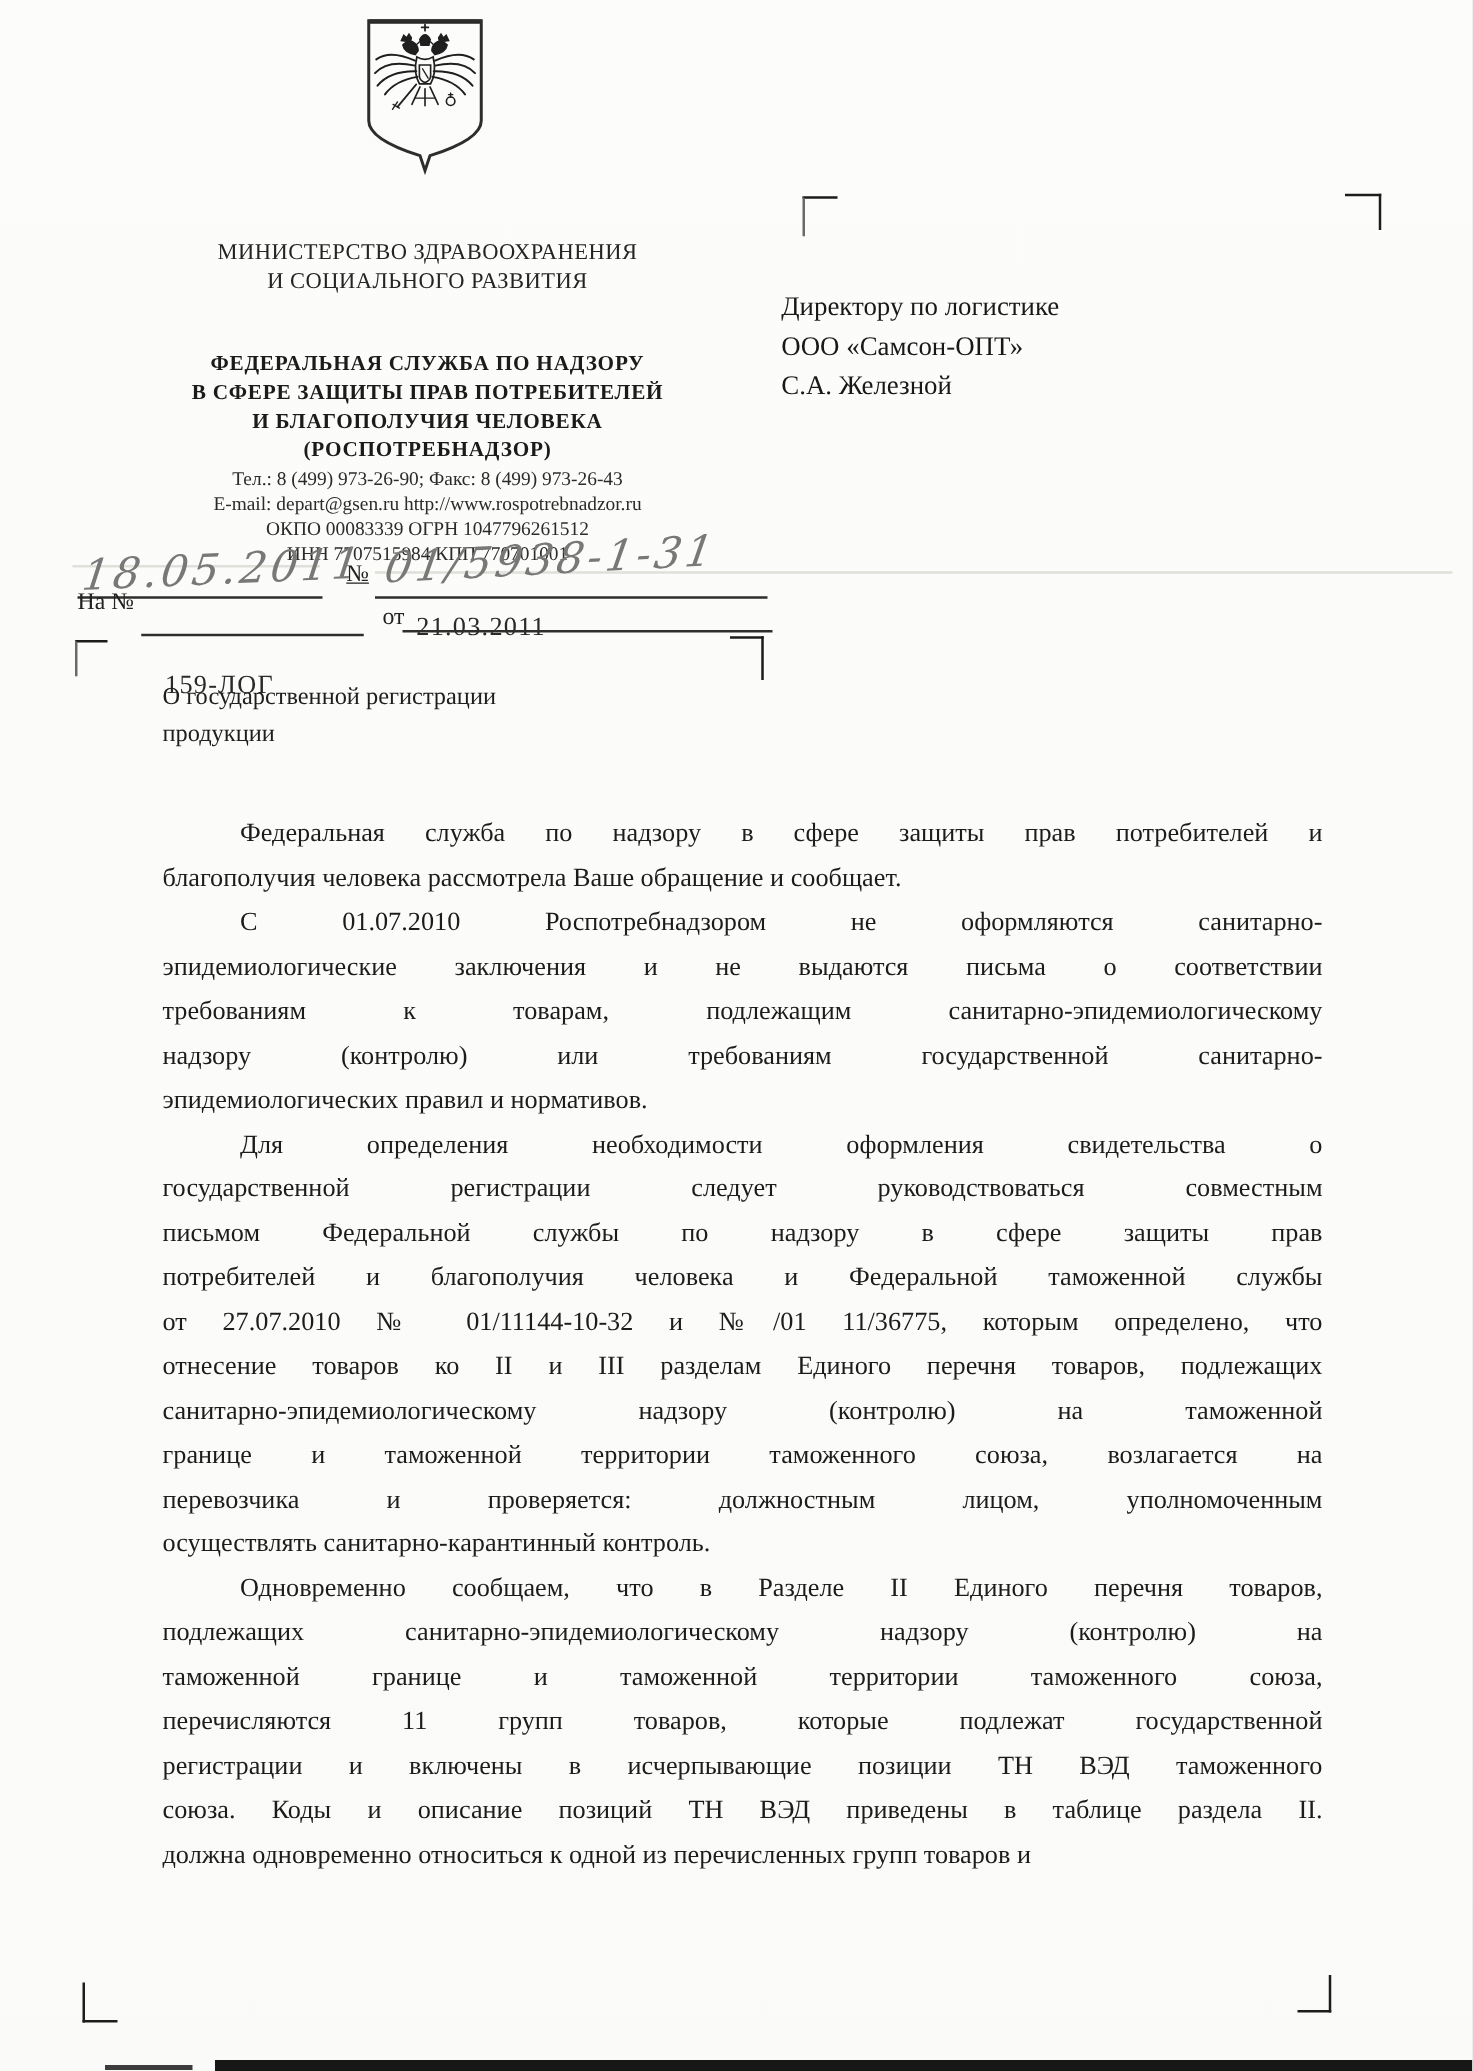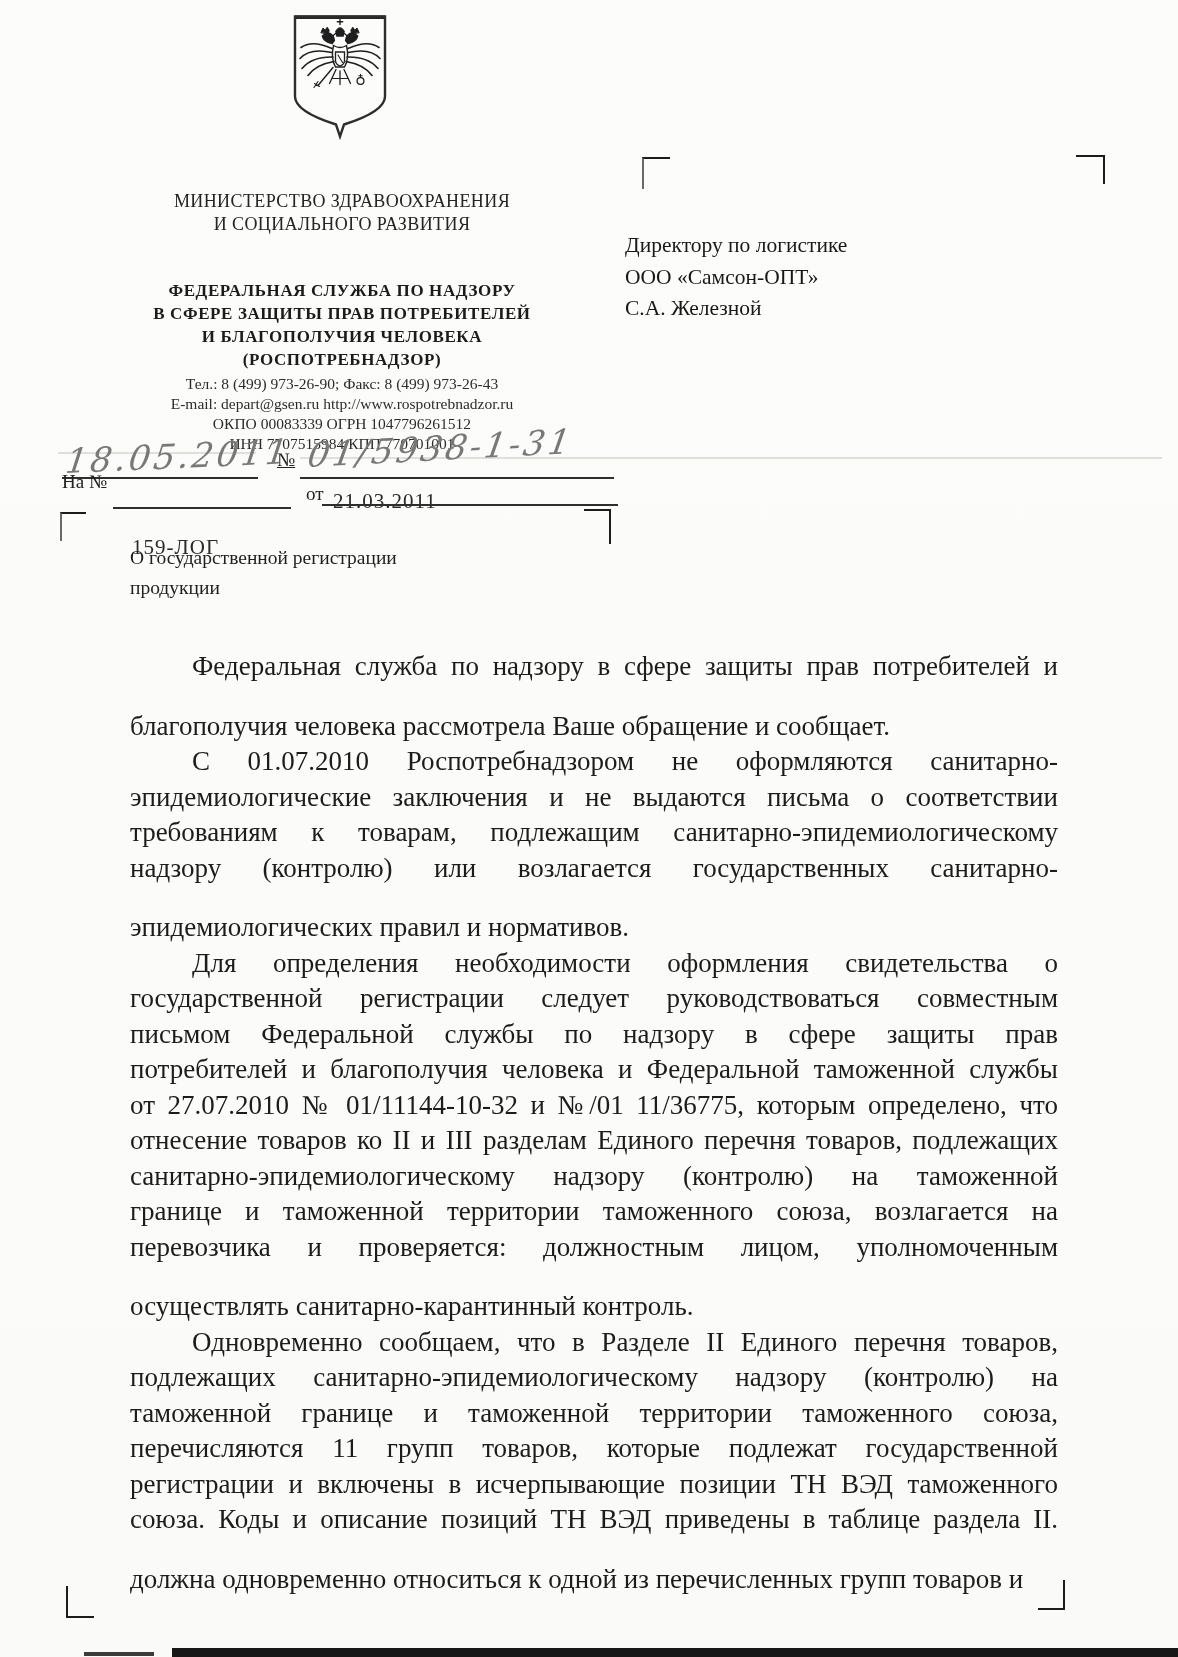--- a/index.html
+++ b/index.html
@@ -35,23 +35,23 @@
   .corner { position:absolute; }
   .c-tl { border-top:2px solid #1c1c1c; border-left:2px solid #6a6a6a; }
   .c-tr { border-top:2px solid #1c1c1c; border-right:2px solid #1c1c1c; }
   .c-bl { border-bottom:2px solid #1c1c1c; border-left:2px solid #1c1c1c; }
   .c-br { border-bottom:2px solid #1c1c1c; border-right:2px solid #1c1c1c; }
 
   
   .subject { position:absolute; left:130px; top:543px; font-size:19.5px; line-height:30px; color:#1e1e1e; }
 
   
-  .body-text { position:absolute; left:130px; top:649px; width:928px; font-size:27px; color:#1c1c1c; }
+  .body-text { position:absolute; left:130px; top:649px; width:928px; font-size:21px; color:#1c1c1c; }
   .bl { line-height:35.5px; text-align:justify; text-align-last:justify; text-justify:inter-word; }
-  .bl.final { text-align-last:left;margin-top:24px; }
+  .bl.final { text-align-last:left; }
   .bl.first { text-indent:62px; }
 
   
   .bottom-band-1 { position:absolute; left:172px; top:1648px; width:1006px; height:9px; background:#171717; }
   .bottom-band-2 { position:absolute; left:84px;  top:1652px; width:70px;  height:4px; background:#3c3c3c; }
 
   .emblem { position:absolute; left:288px; top:12px; width:104px; height:132px; }
 </style>
 </head>
 <body>
@@ -150,21 +150,21 @@
 
   <div class="body-text" id="body-text">
       <div>
         <div class="bl first">Федеральная служба по надзору в сфере защиты прав потребителей и</div>
         <div class="bl final">благополучия человека рассмотрела Ваше обращение и сообщает.</div>
       </div>
       <div>
         <div class="bl first">С 01.07.2010 Роспотребнадзором не оформляются санитарно-</div>
         <div class="bl">эпидемиологические заключения и не выдаются письма о соответствии</div>
         <div class="bl">требованиям к товарам, подлежащим санитарно-эпидемиологическому</div>
-        <div class="bl">надзору (контролю) или возлагается государственных санитарно-</div>
+        <div class="bl">надзору (контролю) или требованиям государственной санитарно-</div>
         <div class="bl final">эпидемиологических правил и нормативов.</div>
       </div>
       <div>
         <div class="bl first">Для определения необходимости оформления свидетельства о</div>
         <div class="bl">государственной регистрации следует руководствоваться совместным</div>
         <div class="bl">письмом Федеральной службы по надзору в сфере защиты прав</div>
         <div class="bl">потребителей и благополучия человека и Федеральной таможенной службы</div>
         <div class="bl">от 27.07.2010 № 01/11144-10-32 и №/01 11/36775, которым определено, что</div>
         <div class="bl">отнесение товаров ко II и III разделам Единого перечня товаров, подлежащих</div>
         <div class="bl">санитарно-эпидемиологическому надзору (контролю) на таможенной</div>

